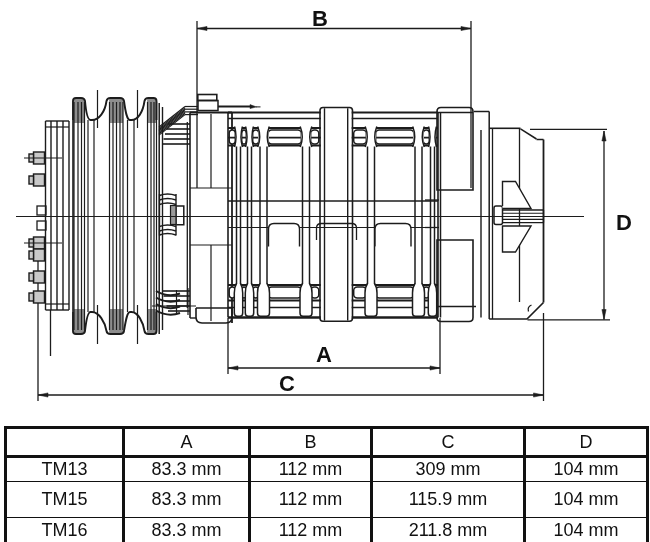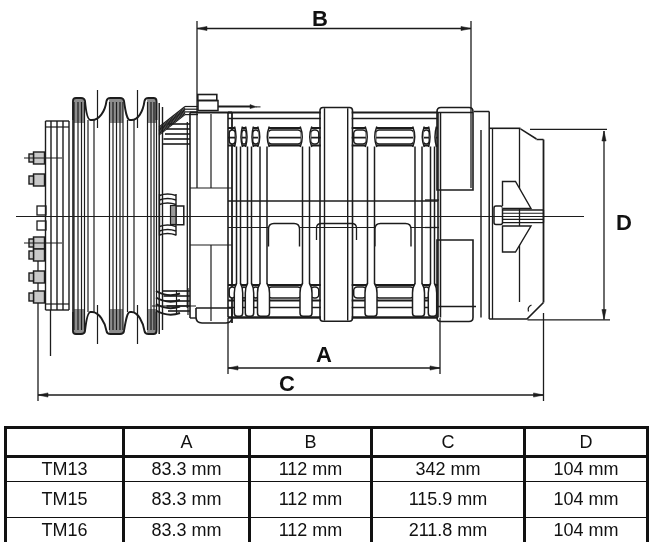--- a/index.html
+++ b/index.html
@@ -272,21 +272,21 @@
           <td></td>
           <td>A</td>
           <td>B</td>
           <td>C</td>
           <td>D</td>
         </tr>
 <tr class="r0">
           <td>TM13</td>
           <td>83.3 mm</td>
           <td>112 mm</td>
-          <td>342 mm</td>
+          <td>309 mm</td>
           <td>104 mm</td>
         </tr>
         <tr class="r1">
           <td>TM15</td>
           <td>83.3 mm</td>
           <td>112 mm</td>
           <td>115.9 mm</td>
           <td>104 mm</td>
         </tr>
         <tr class="r2">

